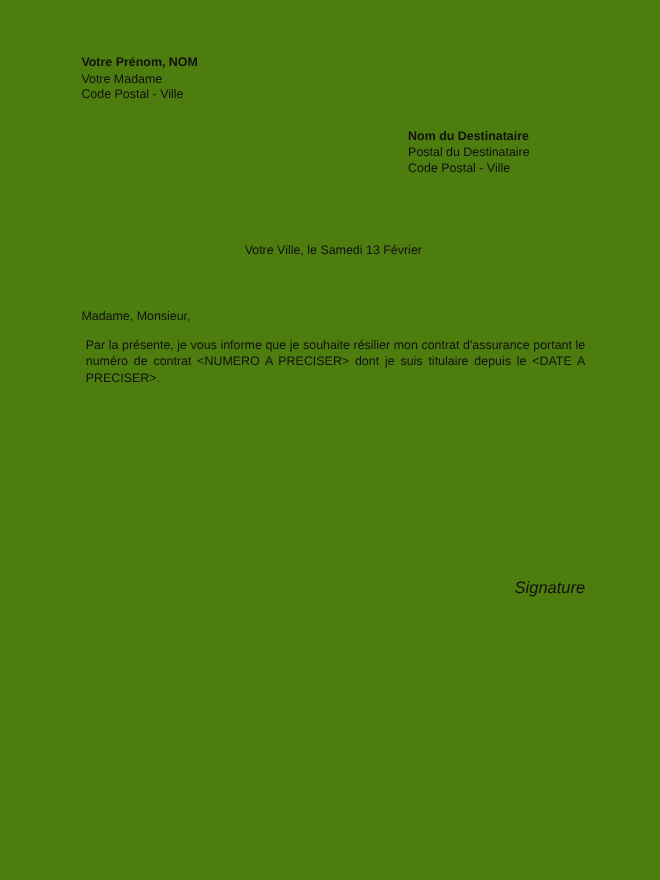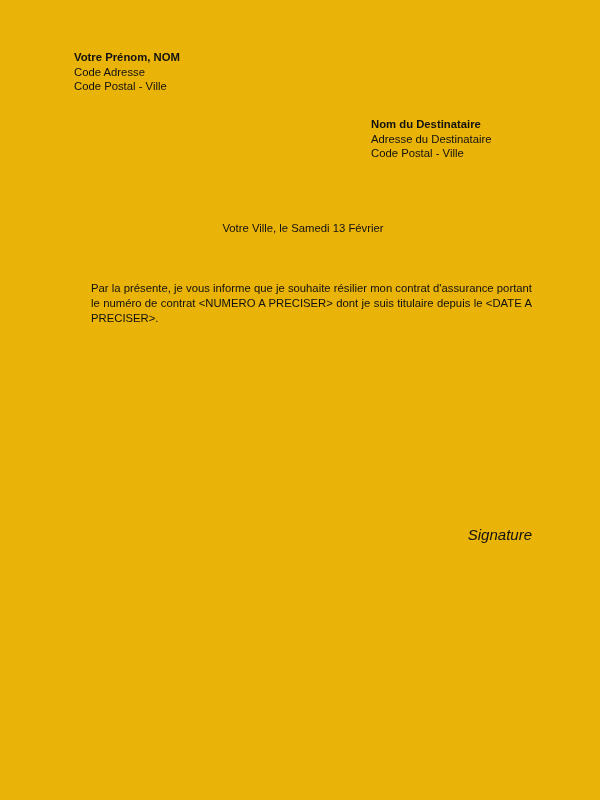--- a/index.html
+++ b/index.html
@@ -9,21 +9,21 @@
   body {
     width: 600px;
     height: 800px;
     background: #ffffff;
     overflow: hidden;
   }
   .page {
     position: relative;
     width: 600px;
     height: 800px;
-    background: #eab308;
+    background: #4d7c0f;
     font-family: "Liberation Sans", "DejaVu Sans", sans-serif;
     font-size: 11.3px;
     line-height: 14.5px;
     color: #111111;
   }
   .sender-block {
     position: absolute;
     left: 74px;
     top: 50px;
   }
@@ -46,51 +46,52 @@
   .letter-body {
     position: absolute;
     left: 74px;
     width: 458px;
     top: 281px;
   }
   .salutation {
     margin: 0 0 11px 0;
   }
   .para {
-    margin: 0 0 11px 17px;
+    margin: 0 0 11px 4px;
     text-align: justify;
     line-height: 15px;
   }
   .signature {
     position: absolute;
     right: 68px;
     top: 526px;
     font-style: italic;
     font-size: 15px;
     line-height: 18px;
   }
 </style>
 </head>
 <body>
 
 <div class="page">
 
   <div class="sender-block">
     <div class="addr-name">Votre Prénom, NOM</div>
-    <div>Code Adresse</div>
+    <div>Votre Madame</div>
     <div>Code Postal - Ville</div>
   </div>
 
   <div class="recipient-block">
     <div class="addr-name">Nom du Destinataire</div>
-    <div>Adresse du Destinataire</div>
+    <div>Postal du Destinataire</div>
     <div>Code Postal - Ville</div>
   </div>
 
   <div class="date-line">Votre Ville, le Samedi 13 Février</div>
 
   <div class="letter-body">
+    <p class="salutation">Madame, Monsieur,</p>
     <p class="para">Par la présente, je vous informe que je souhaite résilier mon contrat d'assurance portant le numéro de contrat &lt;NUMERO A PRECISER&gt; dont je suis titulaire depuis le &lt;DATE A PRECISER&gt;.</p>
   </div>
 
   <div class="signature">Signature</div>
 
 </div>
 
 </body></html>

